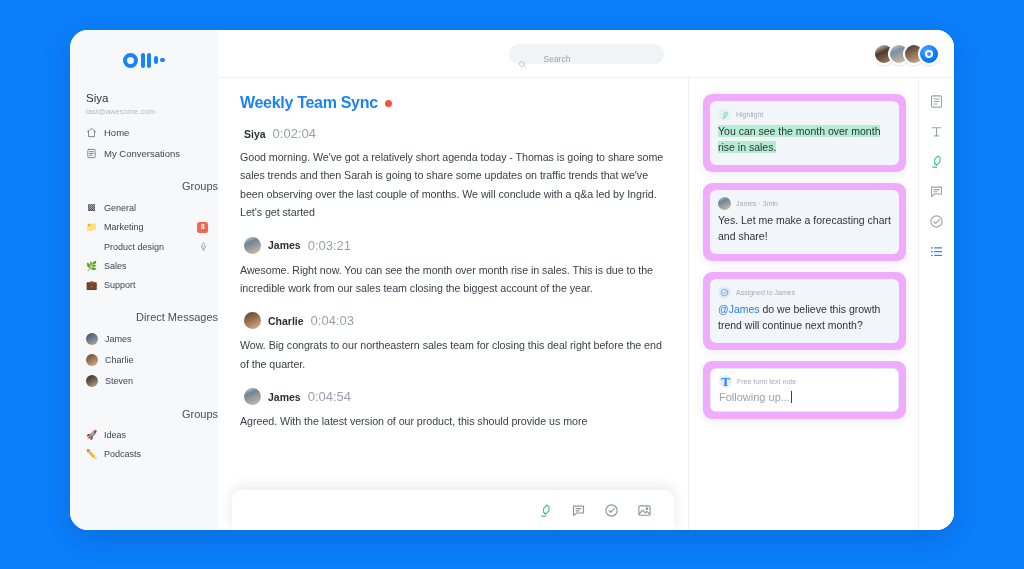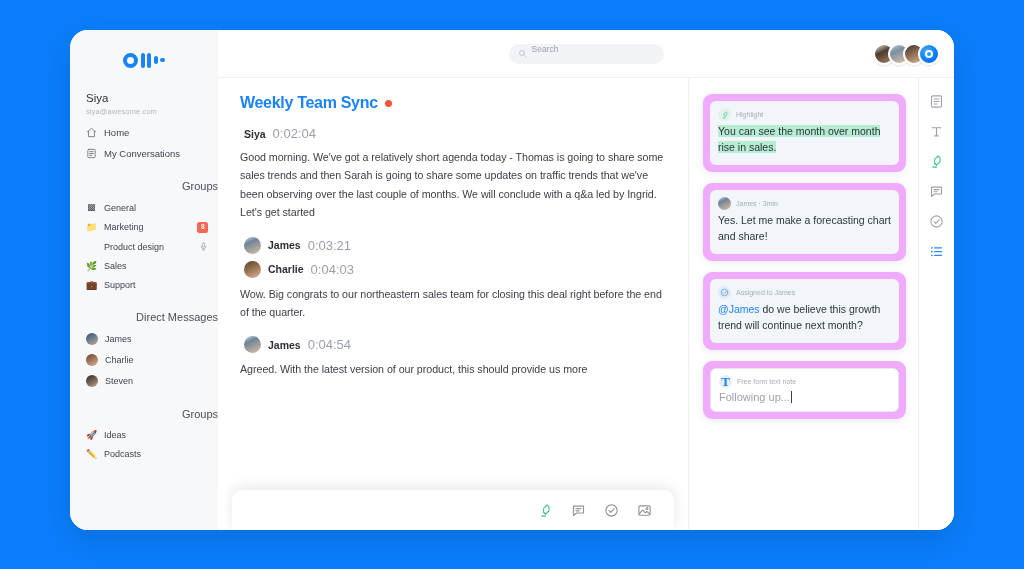--- a/index.html
+++ b/index.html
@@ -71,21 +71,21 @@
   #center {
     flex: 1; min-width: 0; height: 100%; position: relative;
     display: flex; flex-direction: column; background: #ffffff;
   }
   #topbar {
     height: 48px; flex: 0 0 48px; display: flex; align-items: center;
     border-bottom: 1px solid #eef0f3; padding: 0 14px; background: #fff;
   }
   #search-box {
     width: 155px; height: 20px; margin: 12px auto; background: #f1f3f7;
-    border-radius: 10px; display: flex; align-items: flex-start; gap: 5px;
+    border-radius: 10px; display: flex; align-items: flex-end; gap: 17px;
     padding: 0 9px; cursor: text;
   }
   #search-box .mag { width: 9px; height: 9px; flex: 0 0 9px; opacity: .5; }
   #search-text { font-size: 8.5px; color: #9aa0ab; }
 
   #avatars { display: flex; align-items: center; position: absolute; right: 14px; }
   .av {
     width: 22px; height: 22px; border-radius: 50%; border: 2px solid #fff;
     margin-left: -7px; background-size: cover; background-position: center;
     box-shadow: 0 1px 2px rgba(0,0,0,.12);
@@ -173,21 +173,21 @@
         <span class="logo-o"></span>
         <span class="logo-bar lb1"></span>
         <span class="logo-bar lb2"></span>
         <span class="logo-bar lb3"></span>
         <span class="logo-dot"></span>
       </div>
     </div>
 
     <div class="user-block">
       <div class="user-name">Siya</div>
-      <div class="user-mail">siya@awesome.com</div>
+      <div class="user-mail">last@awesome.com</div>
     </div>
 
     <div class="nav-item">
       <span class="nav-icon">
         <svg viewBox="0 0 24 24" fill="none" stroke="#6b707a" stroke-width="1.8" stroke-linecap="round" stroke-linejoin="round">
             <path d="M3 10.5 12 3l9 7.5"></path>
             <path d="M5.5 9.5V21h13V9.5"></path>
           </svg>
       </span>
       <span>Home</span>
@@ -302,20 +302,21 @@
           </div>
           <p class="sp-text">Good morning. We've got a relatively short agenda today - Thomas is going to share some sales trends and then Sarah is going to share some updates on traffic trends that we've been observing over the last couple of months. We will conclude with a q&amp;a led by Ingrid. Let's get started</p>
         </div>
 
         <div>
           <div class="speaker-row">
             <span class="sp-av" style="background-image:linear-gradient(155deg,#cfe0ef 0%,#6f8497 32%,#e0c0a3 100%)"></span>
             <span class="sp-name">James</span>
             <span class="sp-time">0:03:21</span>
           </div>
+          <p class="sp-text">Awesome. Right now. You can see the month over month rise in sales. This is due to the incredible work from our sales team closing the biggest account of the year.</p>
         </div>
 
         <div>
           <div class="speaker-row">
             <span class="sp-av" style="background-image:linear-gradient(155deg,#52402f 0%,#9b7352 48%,#dcbb9c 100%)"></span>
             <span class="sp-name">Charlie</span>
             <span class="sp-time">0:04:03</span>
           </div>
           <p class="sp-text">Wow. Big congrats to our northeastern sales team for closing this deal right before the end of the quarter.</p>
         </div>

